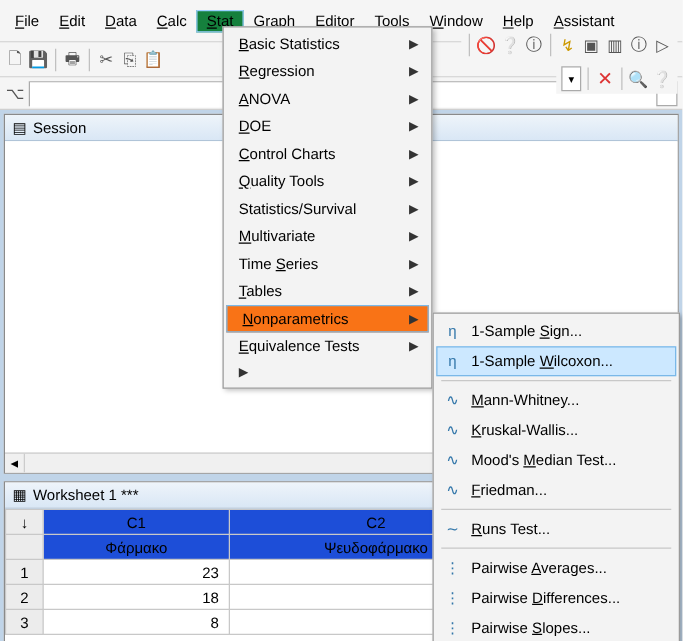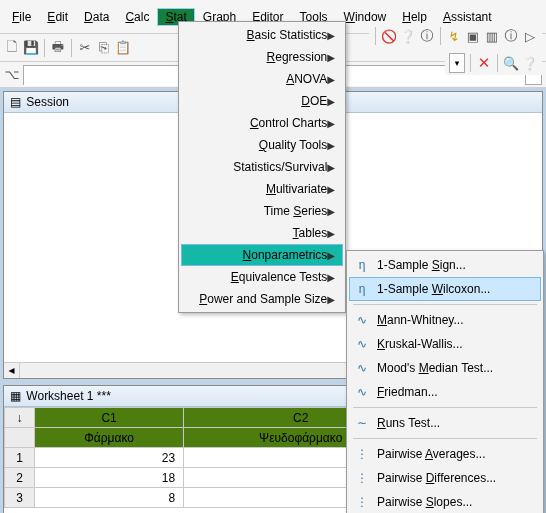--- a/index.html
+++ b/index.html
@@ -104,43 +104,43 @@
     width:100%;
     font-size:12px;
   }
   table.grid th, table.grid td {
     border:1px solid #c8c8c8;
     padding:2px 4px;
     height:20px;
     text-align:center;
     background:#fff;
   }
-  table.grid th { background:#4d7c0f; font-weight:normal; }
+  table.grid th { background:#1d4ed8; font-weight:normal; }
   table.grid th.rowhdr { width:30px; background:#ececec; }
   table.grid td.num { text-align:right; padding-right:8px;}
   .dropdown {
     position:absolute;
     top:21px;
     left:178px;
     width:168px;
     background:#f3f3f3;
     border:1px solid #9a9a9a;
     box-shadow:2px 2px 4px rgba(0,0,0,.25);
     padding:2px;
     z-index:10;
   }
   .dd-item {
     padding:4px 8px 4px 10px;
     display:flex;
-    justify-content:flex-end;
+    justify-content:space-between;
     align-items:center;
     cursor:default;
     font-size:12px;
   }
-  .dd-item:hover, .dd-item.hover { background:#14b8a6; border:1px solid #7ab8e8; padding:3px 7px 3px 22px;}
+  .dd-item:hover, .dd-item.hover { background:#f97316; border:1px solid #7ab8e8; padding:3px 7px 3px 12px;}
   .dd-arrow { color:#333; font-size:10px;}
   .submenu {
     position:absolute;
     top:250px;
     left:346px;
     width:198px;
     background:#f3f3f3;
     border:1px solid #9a9a9a;
     box-shadow:2px 2px 4px rgba(0,0,0,.25);
     padding:2px;
@@ -324,21 +324,20 @@
     </div>
     <div class="dd-item hover">
       <span><u>N</u>onparametrics</span>
       <span class="dd-arrow">▶</span>
     </div>
     <div class="dd-item">
       <span><u>E</u>quivalence Tests</span>
       <span class="dd-arrow">▶</span>
     </div>
     <div class="dd-item">
-      <span><u>P</u>ower and Sample Size</span>
       <span class="dd-arrow">▶</span>
     </div>
   </div>
 
 <div class="submenu" id="submenu">
     <div class="sm-item">
       <span class="sm-icon">η</span>
       <span>1-Sample <u>S</u>ign...</span>
     </div>
     <div class="sm-item hover">

